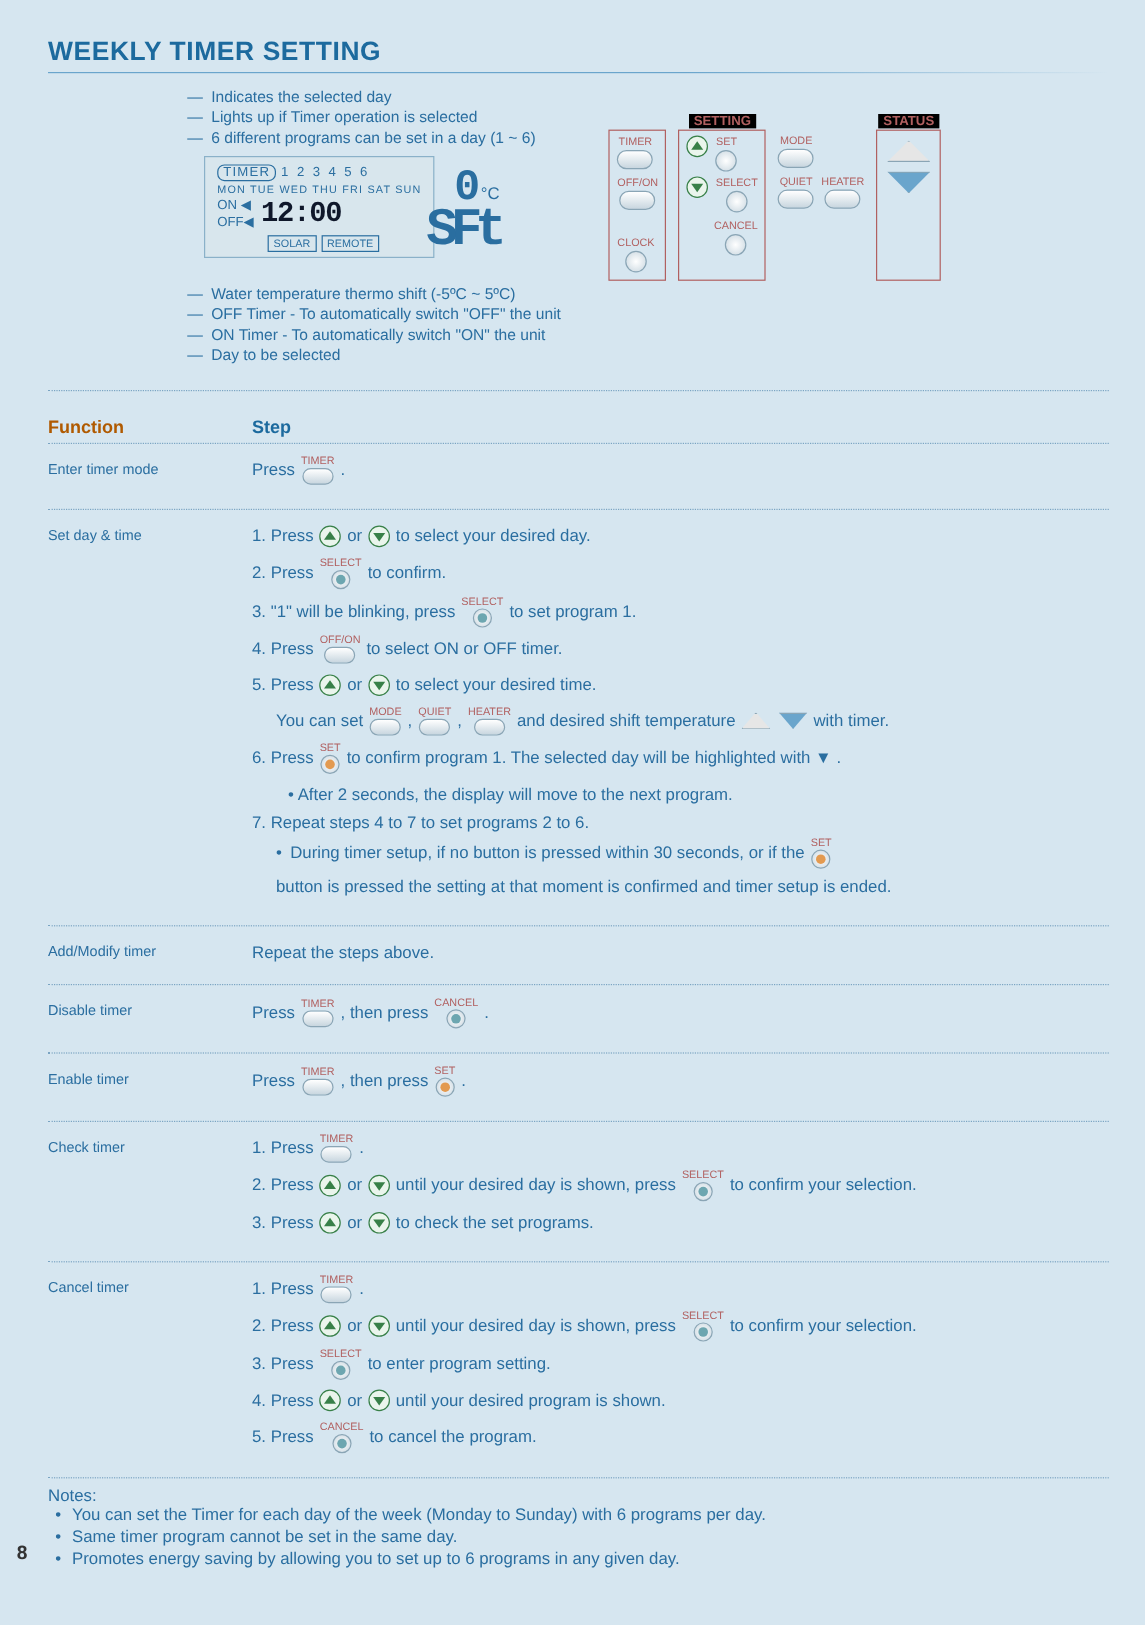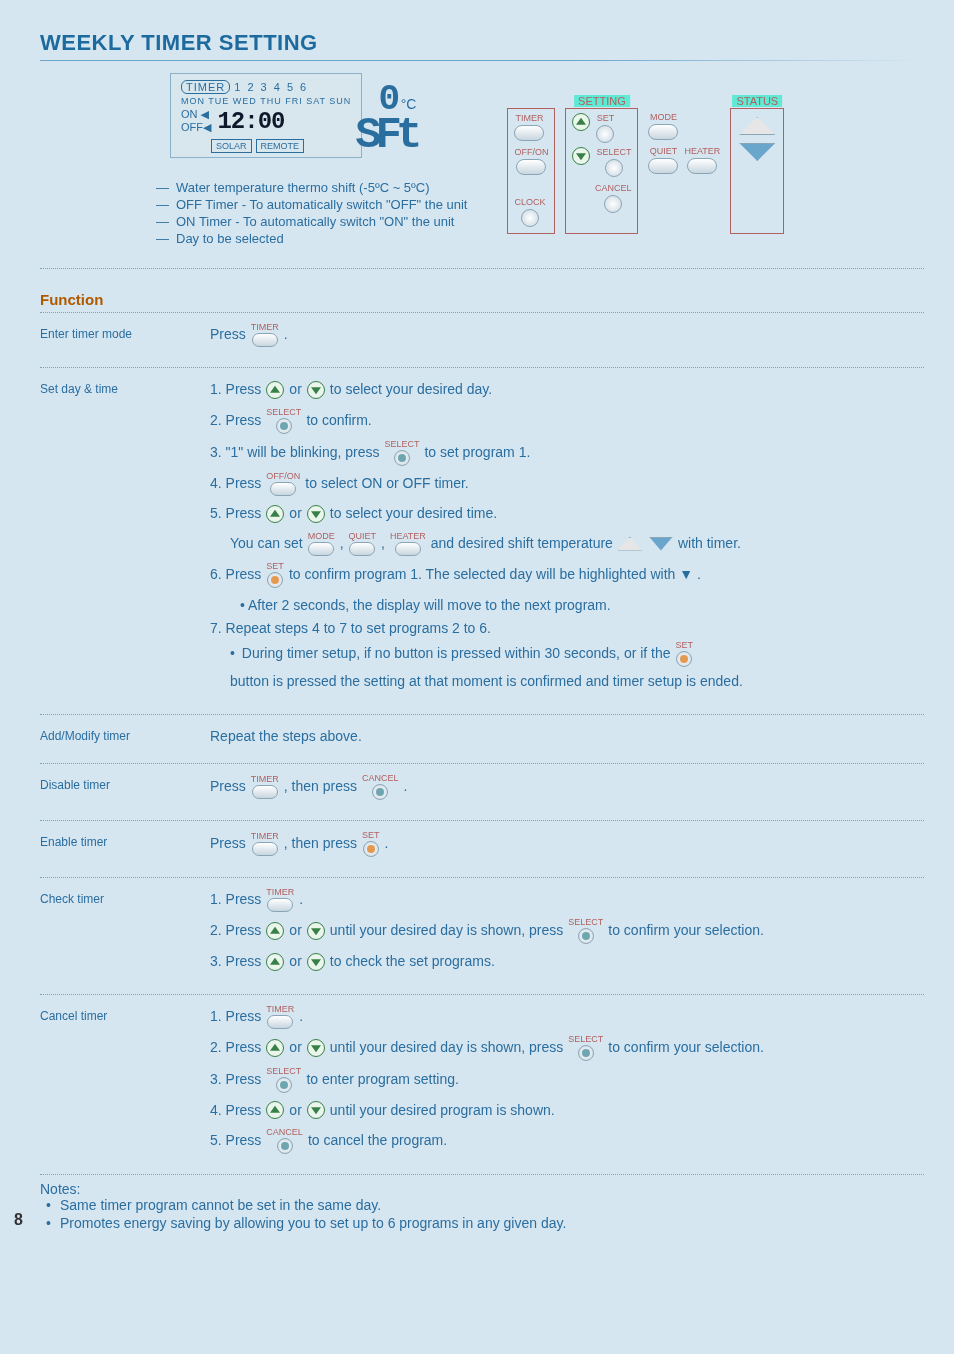--- a/index.html
+++ b/index.html
@@ -72,41 +72,41 @@
     color: #2a6ea0;
   }
   .lcd-days {
     font-size: 9px;
     letter-spacing: 1px;
     color: #2a6ea0;
     margin-top: 2px;
   }
   .lcd-onoff {
     display: flex;
-    align-items: flex-start;
+    align-items: center;
     margin-top: 2px;
   }
   .lcd-onoff-labels {
     font-size: 11px;
     color: #2a6ea0;
     line-height: 1.2;
   }
   .lcd-time {
     font-family: 'Courier New', monospace;
     font-size: 24px;
     font-weight: bold;
     color: #0f172a;
     margin-left: 6px;
     letter-spacing: -1px;
   }
   .lcd-bottom-row {
     display: flex;
     gap: 4px;
     margin-top: 4px;
-    margin-left: 30px;
+    margin-left: 42px;
     align-items: center;
   }
   .lcd-box-small {
     border: 1px solid #2a6ea0;
     padding: 1px 4px;
     font-size: 9px;
     color: #2a6ea0;
   }
   .lcd-tempblock {
     position: absolute;
@@ -145,23 +145,24 @@
     padding: 4px 6px 6px 6px;
     position: relative;
   }
   .panel-title {
     position: absolute;
     top: -14px;
     left: 50%;
     transform: translateX(-50%);
     font-size: 11px;
     color: #b16060;
-    background: #5eead4;
+    background: #000000;
     padding: 0 4px;
     white-space: nowrap;
+    font-weight: bold;
   }
   .panel-row { display: flex; gap: 6px; }
   .panel-col { display: flex; flex-direction: column; align-items: center; gap: 2px; }
   .panel-label { font-size: 9px; color: #b16060; text-align: center; }
   .btn-oval {
     width: 30px; height: 16px; border-radius: 8px;
     background: linear-gradient(#fff, #c8d6df);
     border: 1px solid #8aa5b5;
   }
   .btn-round {
@@ -208,20 +209,25 @@
   .page-num { position: absolute; left: 14px; bottom: 14px; font-weight: bold; font-size: 16px; color: #333; }
 </style>
 </head>
 <body>
 
 <div class="heading">WEEKLY TIMER SETTING</div>
 <div class="divider-top"></div>
 
 <div class="top-diagram">
   <div class="diagram-left">
+    <div class="callouts-top">
+      <div>Indicates the selected day</div>
+      <div>Lights up if Timer operation is selected</div>
+      <div>6 different programs can be set in a day (1 ~ 6)</div>
+    </div>
 
     <div class="lcd-box">
       <div class="lcd-timer-row">
         <span class="lcd-label">TIMER</span>
         <span style="font-size:11px;letter-spacing:2px">1 2 3 4 5 6</span>
       </div>
       <div class="lcd-days">MON TUE WED THU FRI SAT SUN</div>
       <div class="lcd-onoff">
         <div class="lcd-onoff-labels">
           <div>ON ◀</div>
@@ -329,20 +335,21 @@
             <div class="tri-down blue"></div>
           </div>
       </div>
     </div>
   </div>
 </div>
 
 <hr class="dotted">
 <div class="table-head">
   <div class="col1">Function</div>
+  <div class="col2">Step</div>
 </div>
 <hr class="dotted">
 
 <div class="func-row">
   <div class="col1">Enter timer mode</div>
   <div class="col2">
     <div class="step-line">
       <span>Press</span>
       <span class="icon-wrap">
           <span class="icon-label">TIMER</span>
@@ -597,18 +604,19 @@
         </span>
       <span>to cancel the program.</span>
     </div>
   </div>
 </div>
 <hr class="dotted">
 
 <div class="notes">
   <div>Notes:</div>
   <ul>
+    <li>You can set the Timer for each day of the week (Monday to Sunday) with 6 programs per day.</li>
     <li>Same timer program cannot be set in the same day.</li>
     <li>Promotes energy saving by allowing you to set up to 6 programs in any given day.</li>
   </ul>
 </div>
 
 <div class="page-num">8</div>
 
 </body></html>

